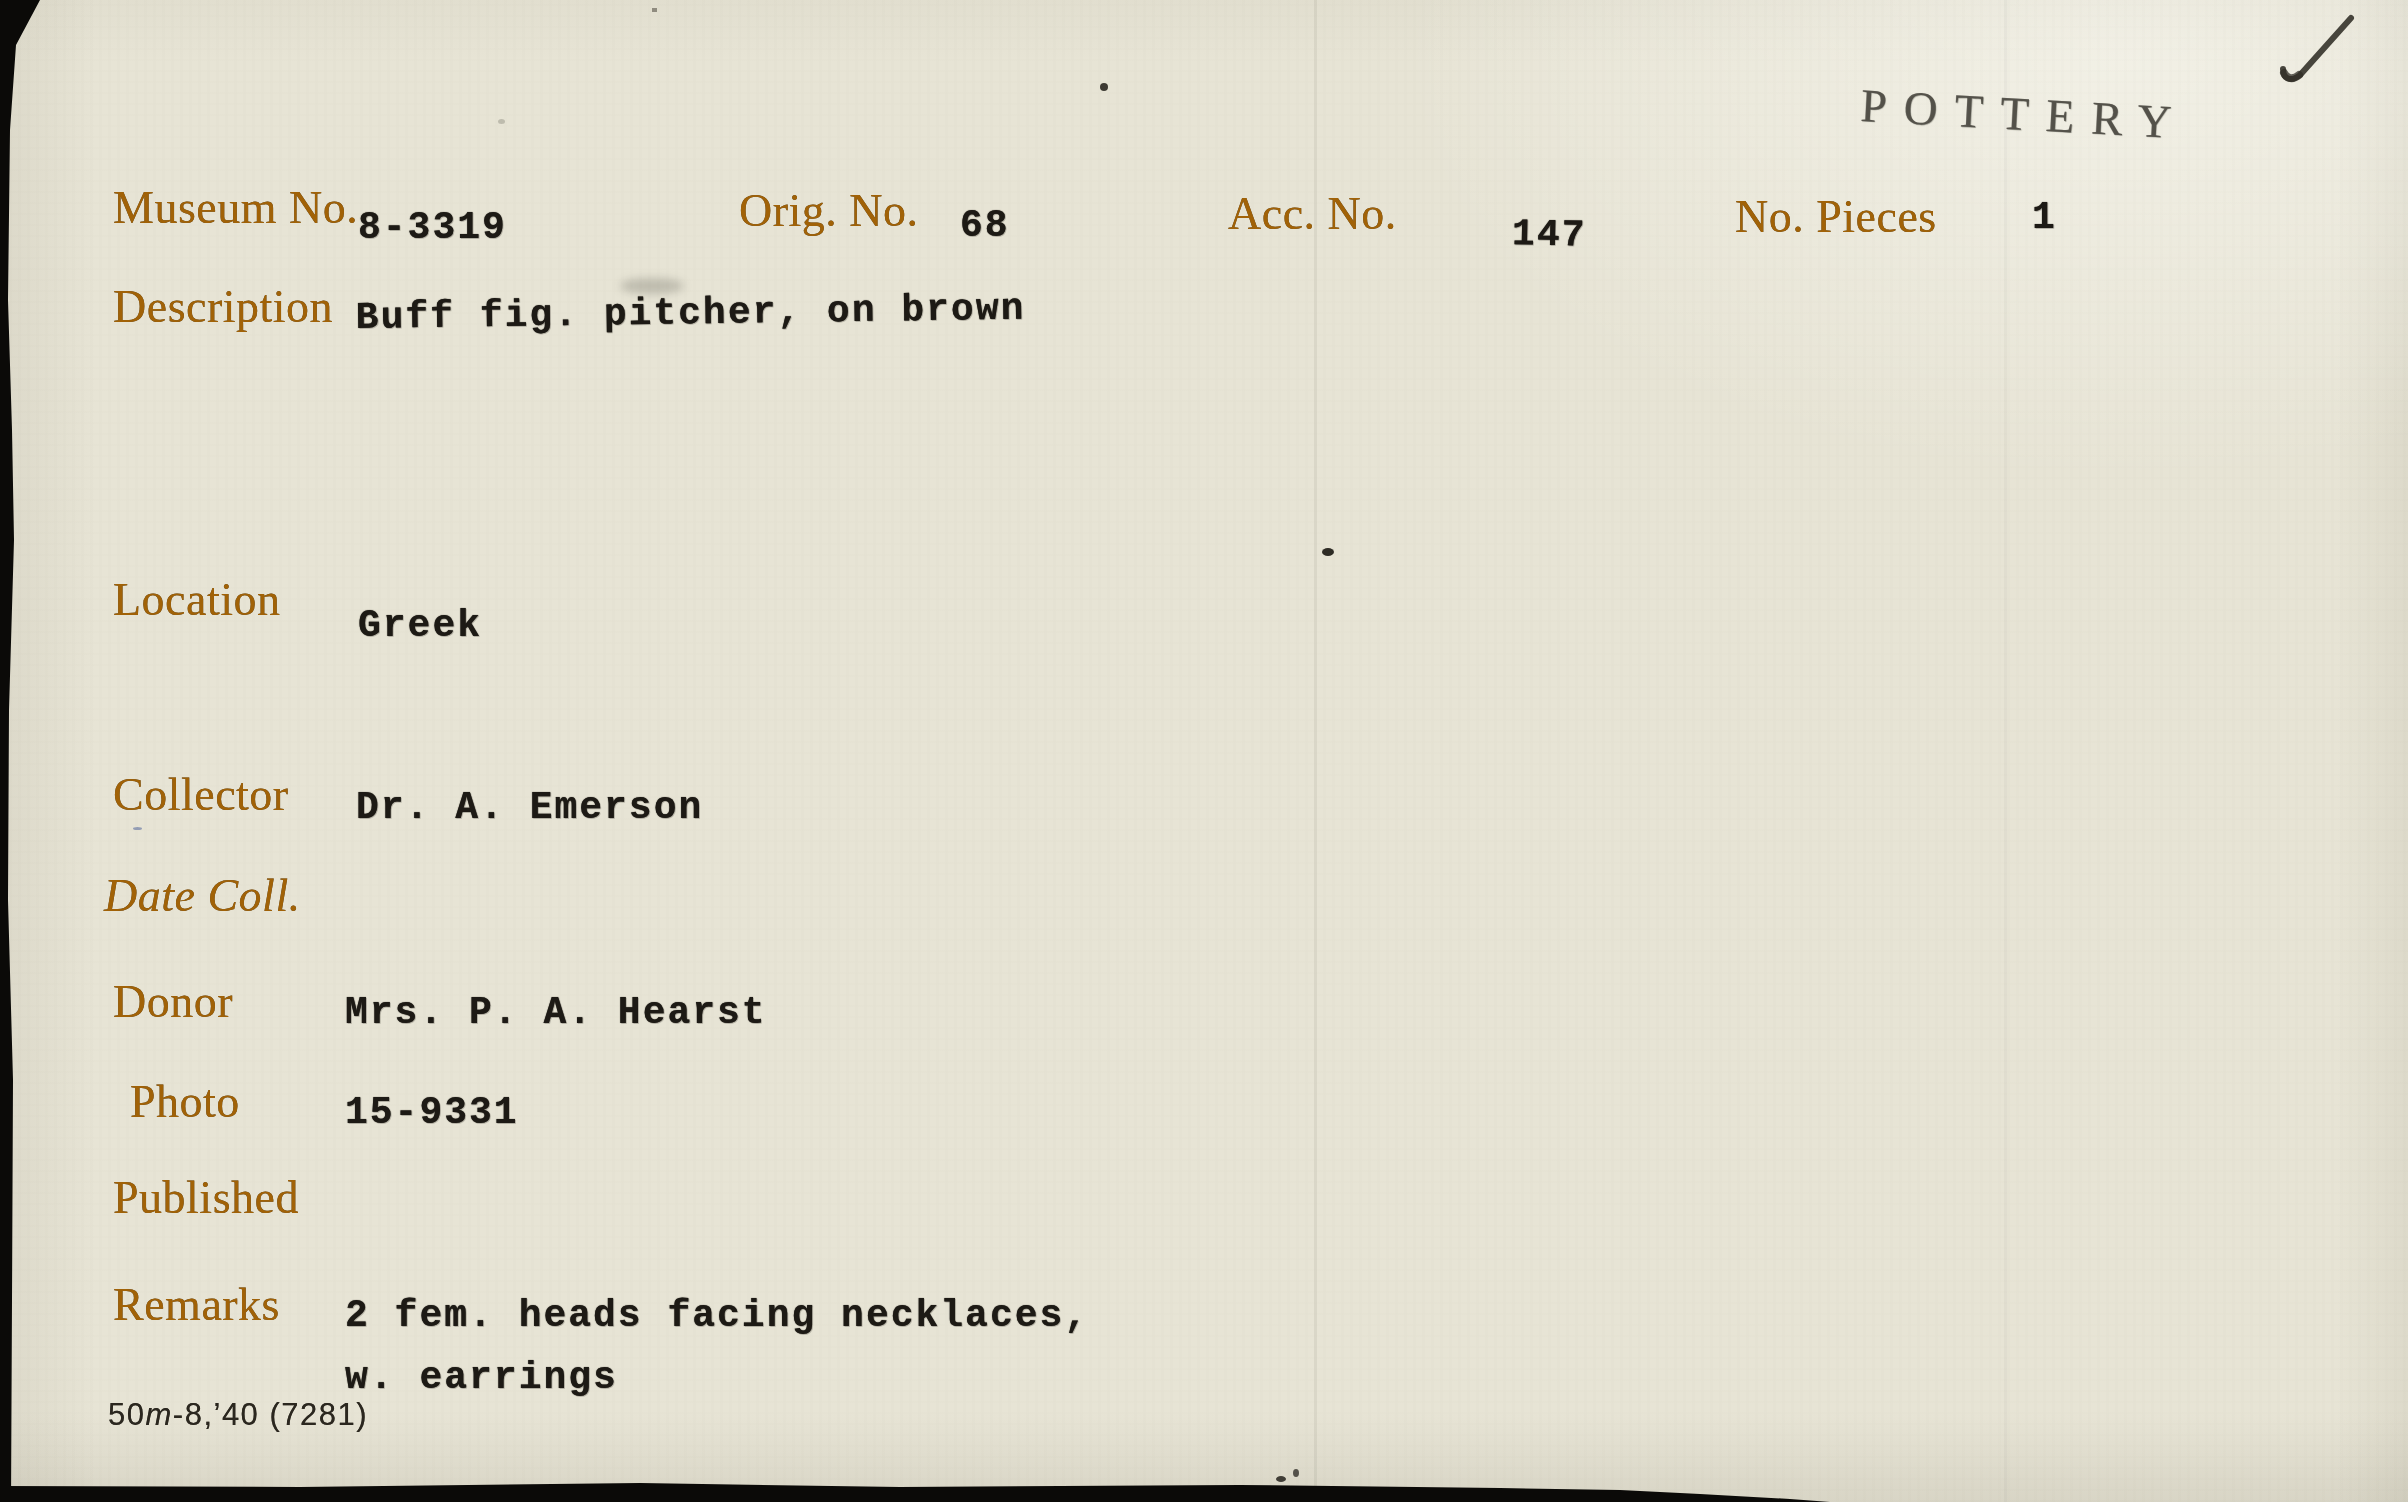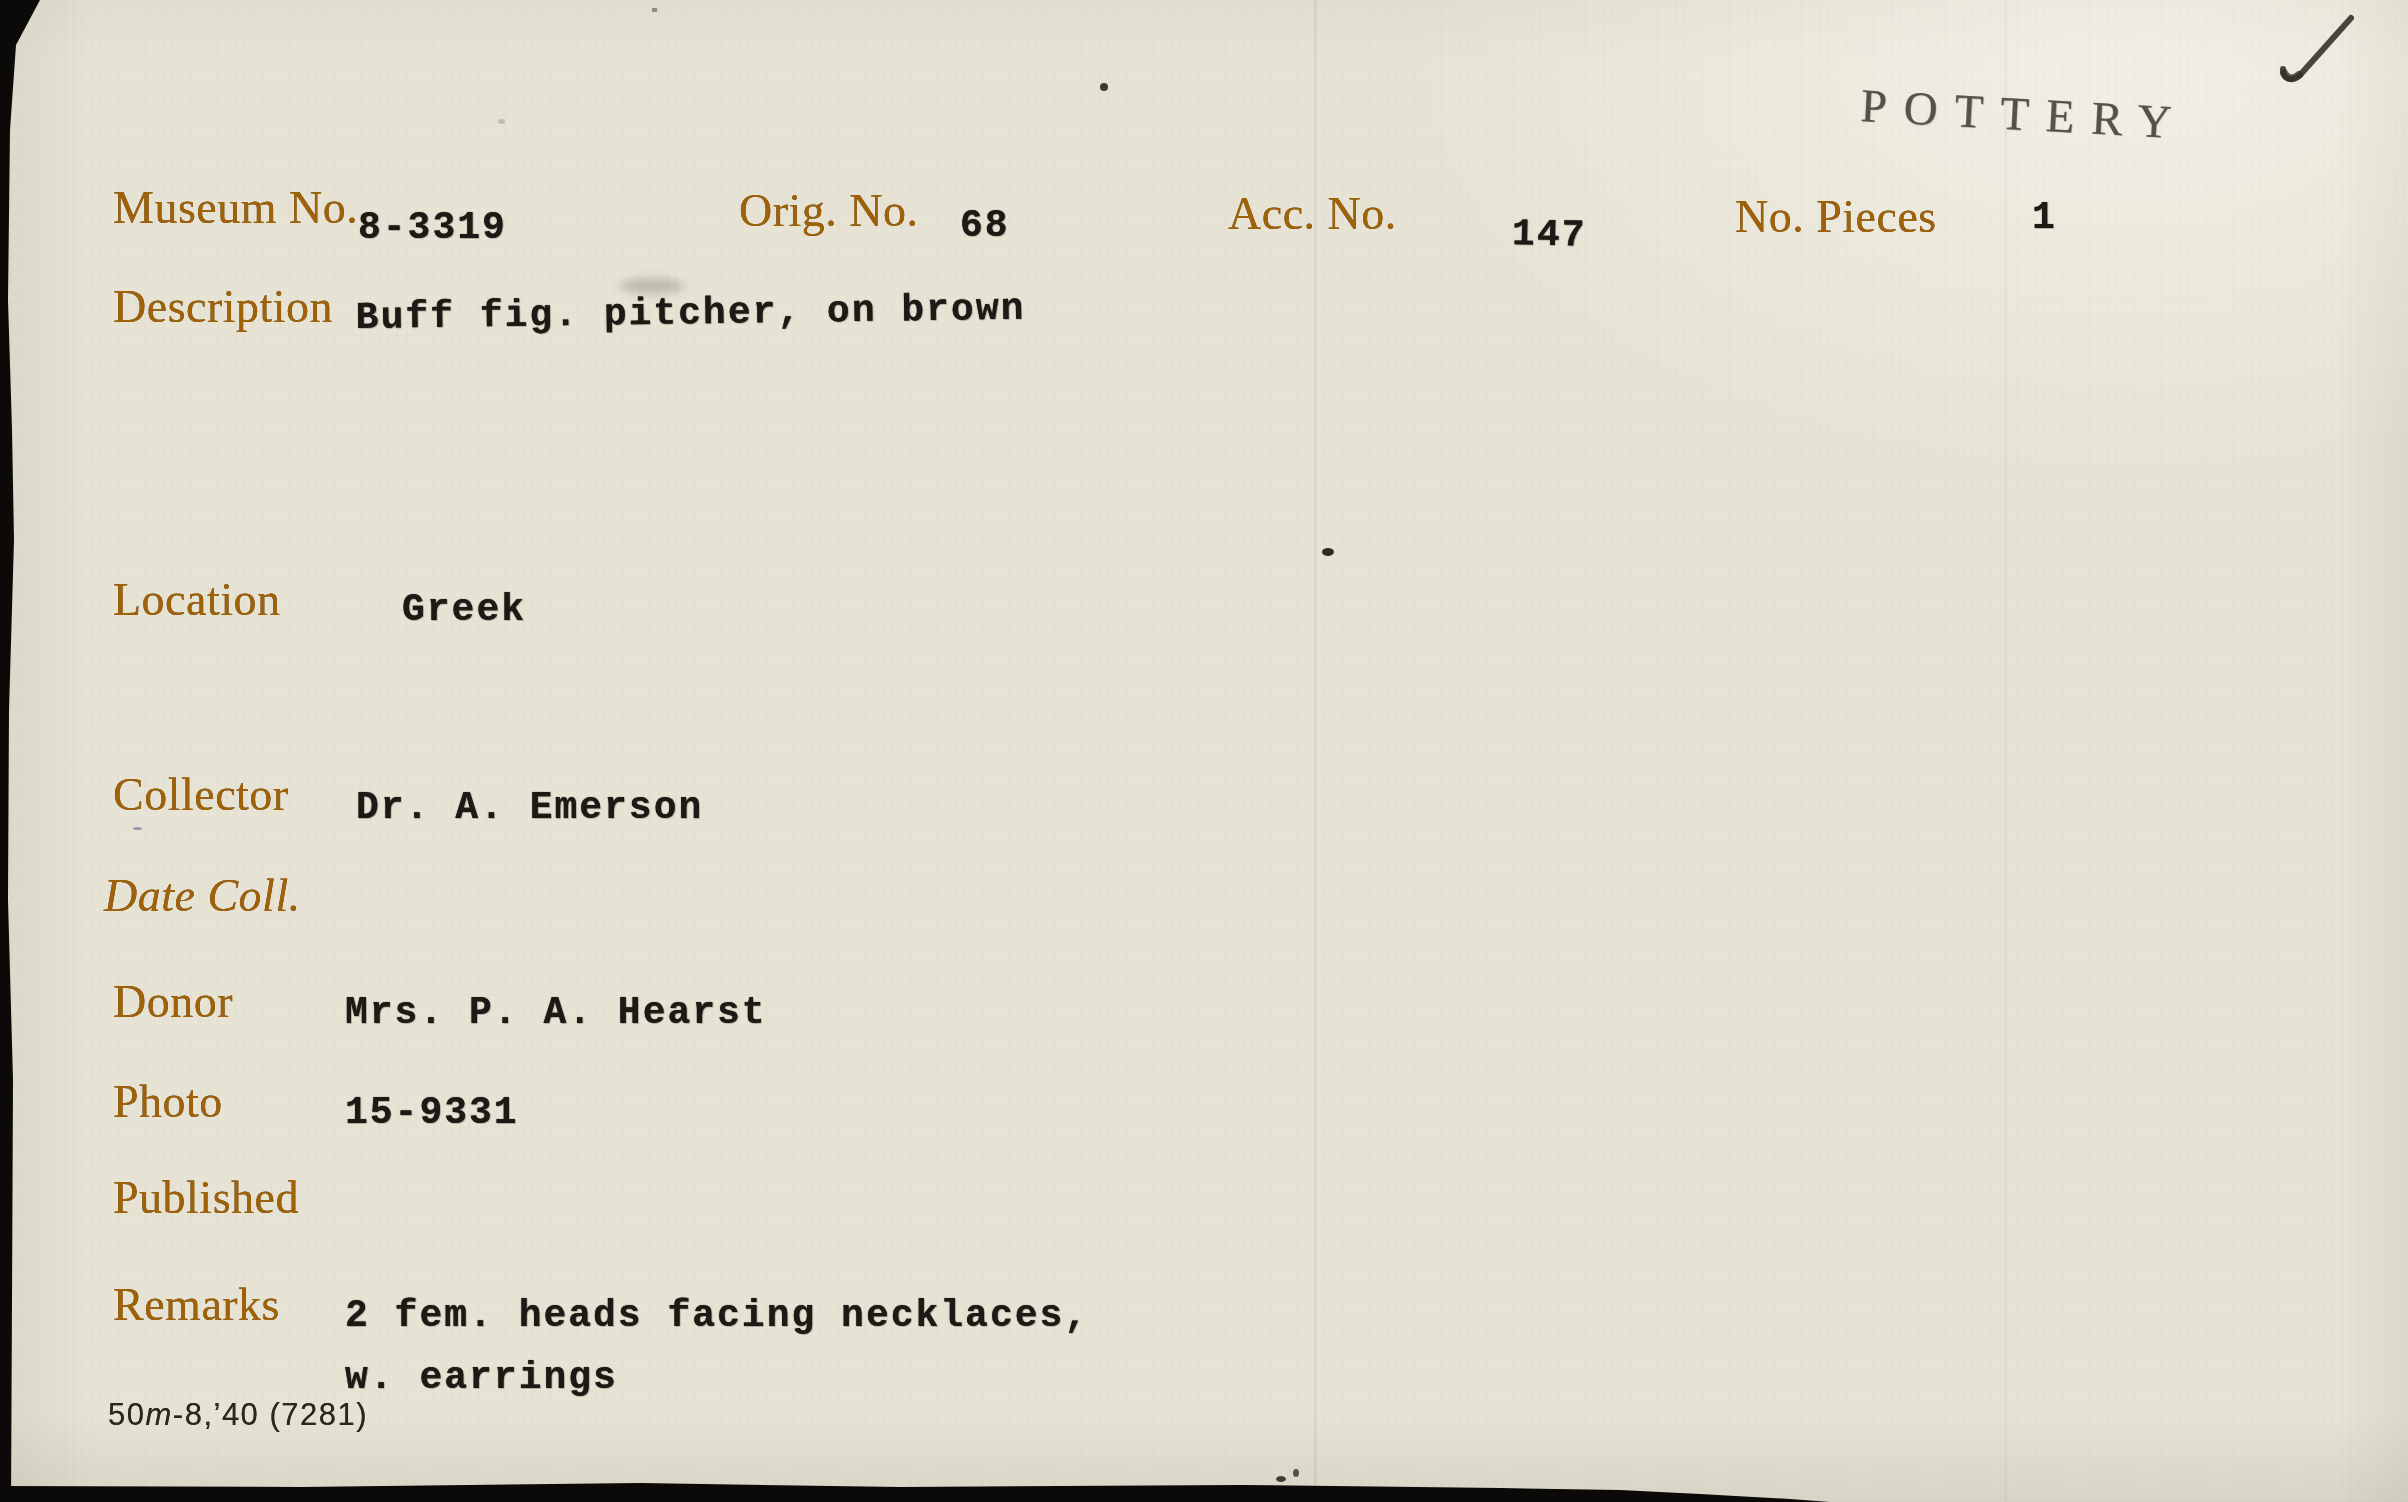--- a/index.html
+++ b/index.html
@@ -109,31 +109,31 @@
   <span class="typed" style="left:1512px;top:216px;transform:rotate(1deg);">147</span>
 
   <span class="lbl" style="left:1735px;top:194px;">No. Pieces</span>
   <span class="typed" style="left:2032px;top:199px;">1</span>
 
   <span class="lbl" style="left:113px;top:284px;">Description</span>
   <span class="typed tilt" style="left:356px;top:299px;">Buff fig. pitcher, on brown</span>
   <div class="smudge"></div>
 
   <span class="lbl" style="left:113px;top:577px;">Location</span>
-  <span class="typed" style="left:358px;top:591px;margin-left:44px;">Greek</span>
+  <span class="typed" style="left:358px;top:607px;">Greek</span>
 
   <span class="lbl" style="left:113px;top:772px;">Collector</span>
   <span class="typed" style="left:356px;top:789px;">Dr. A. Emerson</span>
 
   <span class="lbl" style="left:104px;top:873px;font-style:italic;">Date Coll.</span>
 
   <span class="lbl" style="left:113px;top:979px;">Donor</span>
   <span class="typed" style="left:345px;top:994px;">Mrs. P. A. Hearst</span>
 
-  <span class="lbl" style="left:113px;top:1079px;">Photo</span>
+  <span class="lbl" style="left:130px;top:1079px;">Photo</span>
   <span class="typed" style="left:345px;top:1094px;">15-9331</span>
 
   <span class="lbl" style="left:113px;top:1175px;">Published</span>
 
   <span class="lbl" style="left:113px;top:1282px;">Remarks</span>
   <span class="typed" style="left:345px;top:1297px;">2 fem. heads facing necklaces,</span>
   <span class="typed" style="left:345px;top:1359px;">w. earrings</span>
 
   <span class="fine"><span>50</span><span class="it">m</span><span>-8,’40 (7281)</span></span>
 

